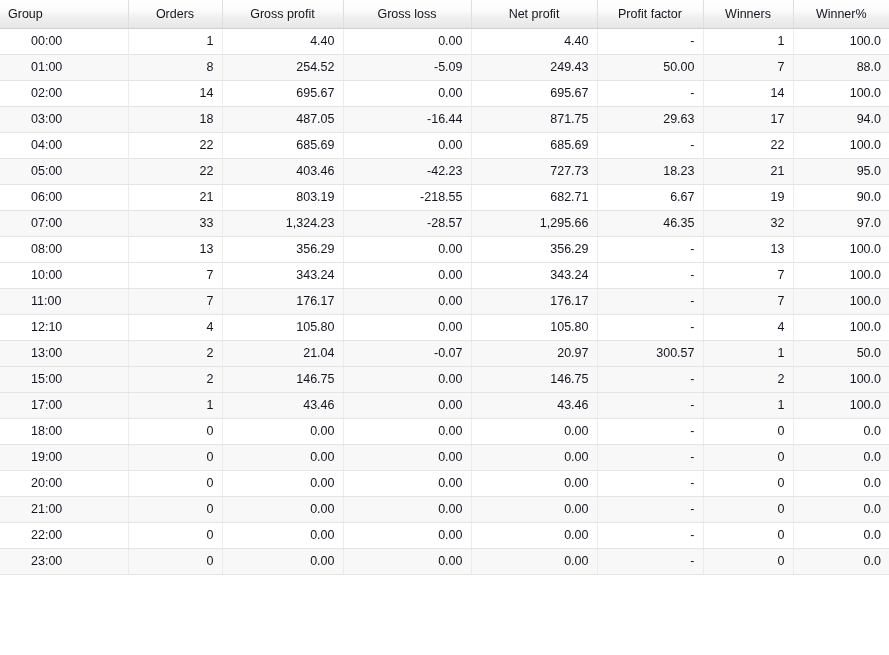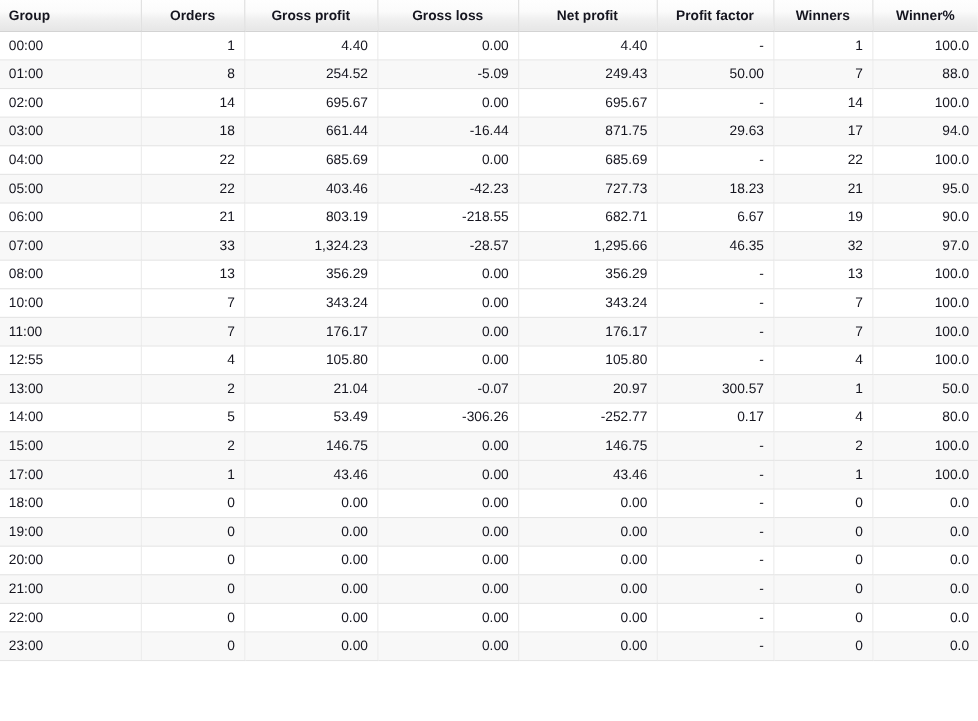--- a/index.html
+++ b/index.html
@@ -21,21 +21,21 @@
     table-layout: fixed;
     font-size: 12.5px;
     color: #12121e;
   }
 
   
   .stats-table thead th {
     height: 28px;
     box-sizing: border-box;
     padding: 0 8px;
-    font-weight: bold;
+    font-weight: normal;
     font-size: 12.5px;
     color: #15151f;
     background: linear-gradient(to bottom, #fefefe 0%, #fbfbfb 38%, #f0f0f0 62%, #e6e6e6 100%);
     border-bottom: 1px solid #cfcfcf;
     border-right: 1px solid #dedede;
     vertical-align: middle;
     white-space: nowrap;
     overflow: hidden;
   }
   .stats-table thead th.col-group { text-align: left; border-left: 0; }
@@ -49,21 +49,21 @@
     padding: 0 8px;
     border-bottom: 1px solid #e4e4e4;
     border-right: 1px solid #ececec;
     vertical-align: middle;
     white-space: nowrap;
     overflow: hidden;
     font-size: 12.5px;
     color: #15151f;
   }
   .stats-table tbody td:last-child { border-right: 0; }
-  .stats-table tbody td.col-group { text-align: left; padding-left: 8px; }
+  .stats-table tbody td.col-group { text-align: left; padding-left: 31px; }
   .stats-table tbody td.num { text-align: right; }
 
   .stats-table tbody tr.row-even td { background: #ffffff; }
   .stats-table tbody tr.row-odd  td { background: #f8f8f8; }
 
   
   col.c-group   { width: 128px; }
   col.c-orders  { width: 94px; }
   col.c-gprofit { width: 121px; }
   col.c-gloss   { width: 128px; }
@@ -125,21 +125,21 @@
         <td class="num">695.67</td>
         <td class="num">0.00</td>
         <td class="num">695.67</td>
         <td class="num">-</td>
         <td class="num">14</td>
         <td class="num">100.0</td>
       </tr>
       <tr class="row-odd">
         <td class="col-group">03:00</td>
         <td class="num">18</td>
-        <td class="num">661.44</td>
+        <td class="num">487.05</td>
         <td class="num">-16.44</td>
         <td class="num">871.75</td>
         <td class="num">29.63</td>
         <td class="num">17</td>
         <td class="num">94.0</td>
       </tr>
       <tr class="row-even">
         <td class="col-group">04:00</td>
         <td class="num">22</td>
         <td class="num">685.69</td>
@@ -203,49 +203,39 @@
         <td class="col-group">11:00</td>
         <td class="num">7</td>
         <td class="num">176.17</td>
         <td class="num">0.00</td>
         <td class="num">176.17</td>
         <td class="num">-</td>
         <td class="num">7</td>
         <td class="num">100.0</td>
       </tr>
       <tr class="row-even">
-        <td class="col-group">12:55</td>
+        <td class="col-group">12:10</td>
         <td class="num">4</td>
         <td class="num">105.80</td>
         <td class="num">0.00</td>
         <td class="num">105.80</td>
         <td class="num">-</td>
         <td class="num">4</td>
         <td class="num">100.0</td>
       </tr>
       <tr class="row-odd">
         <td class="col-group">13:00</td>
         <td class="num">2</td>
         <td class="num">21.04</td>
         <td class="num">-0.07</td>
         <td class="num">20.97</td>
         <td class="num">300.57</td>
         <td class="num">1</td>
         <td class="num">50.0</td>
       </tr>
-      <tr class="row-even">
-        <td class="col-group">14:00</td>
-        <td class="num">5</td>
-        <td class="num">53.49</td>
-        <td class="num">-306.26</td>
-        <td class="num">-252.77</td>
-        <td class="num">0.17</td>
-        <td class="num">4</td>
-        <td class="num">80.0</td>
-      </tr>
       <tr class="row-odd">
         <td class="col-group">15:00</td>
         <td class="num">2</td>
         <td class="num">146.75</td>
         <td class="num">0.00</td>
         <td class="num">146.75</td>
         <td class="num">-</td>
         <td class="num">2</td>
         <td class="num">100.0</td>
       </tr>

